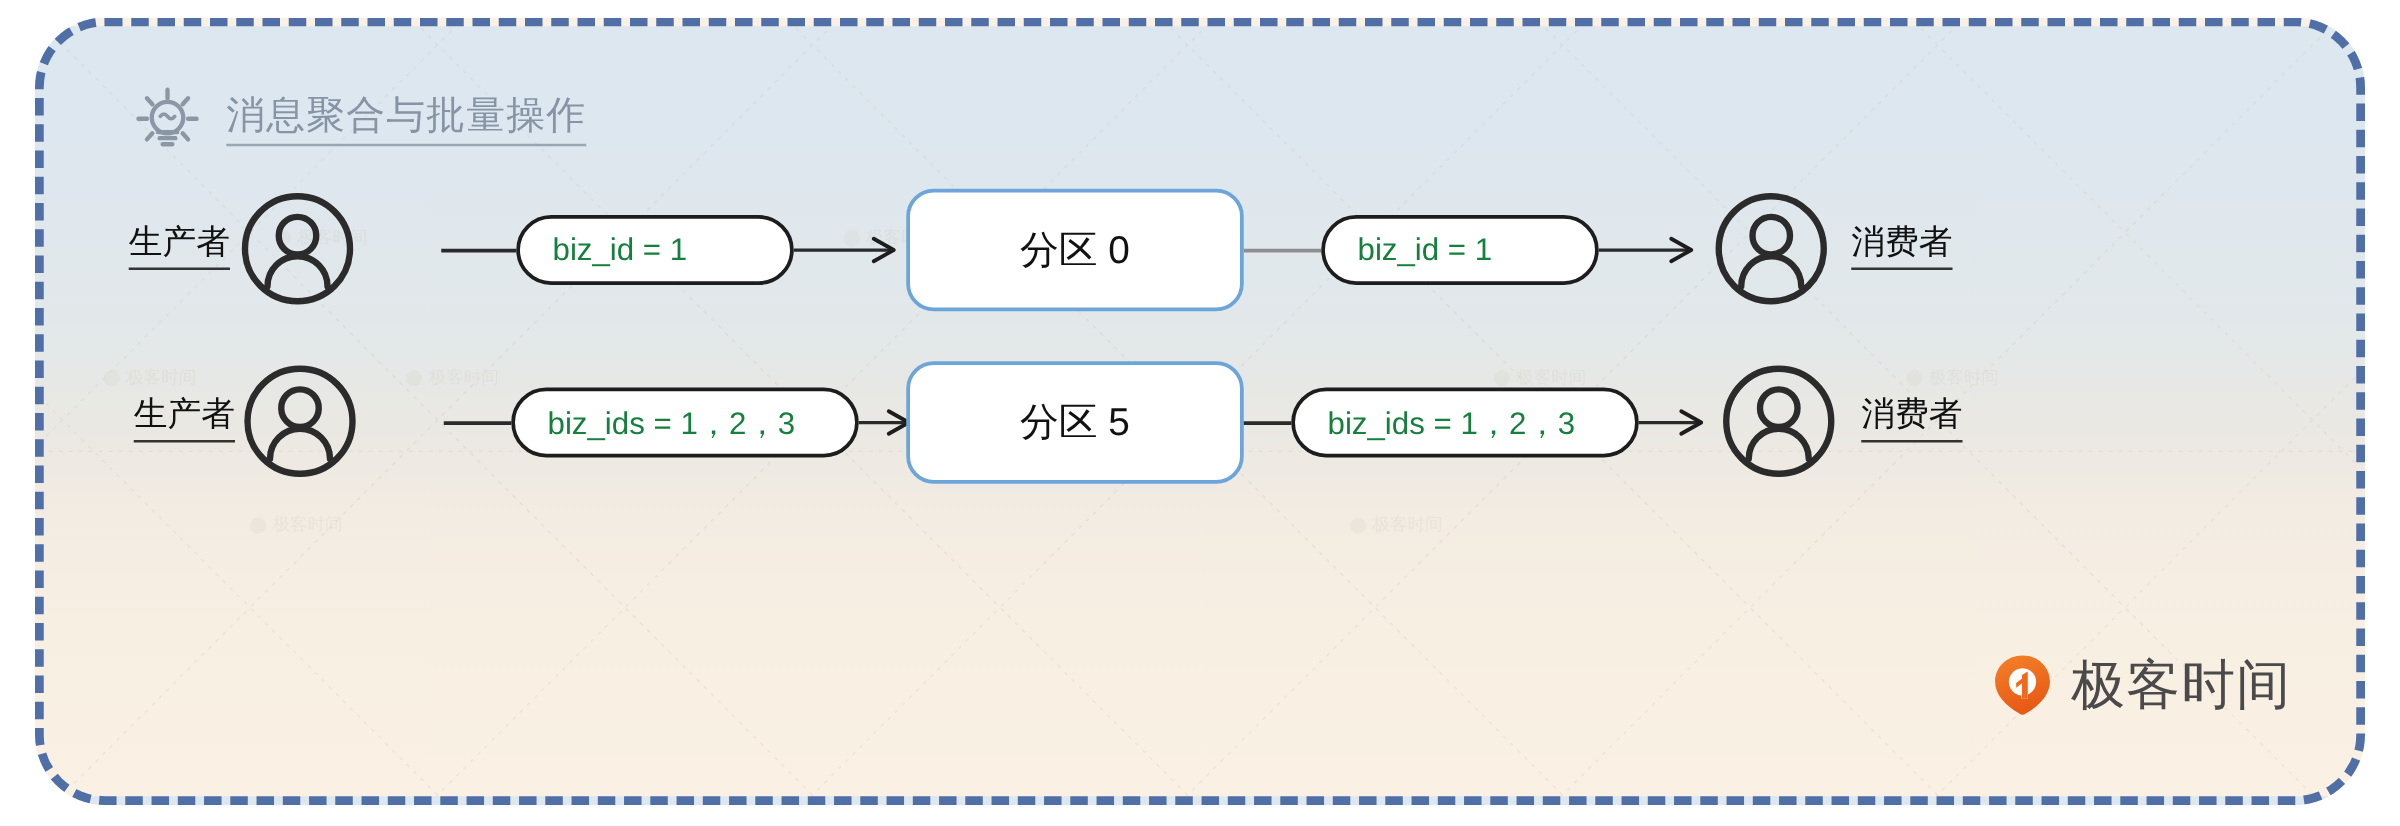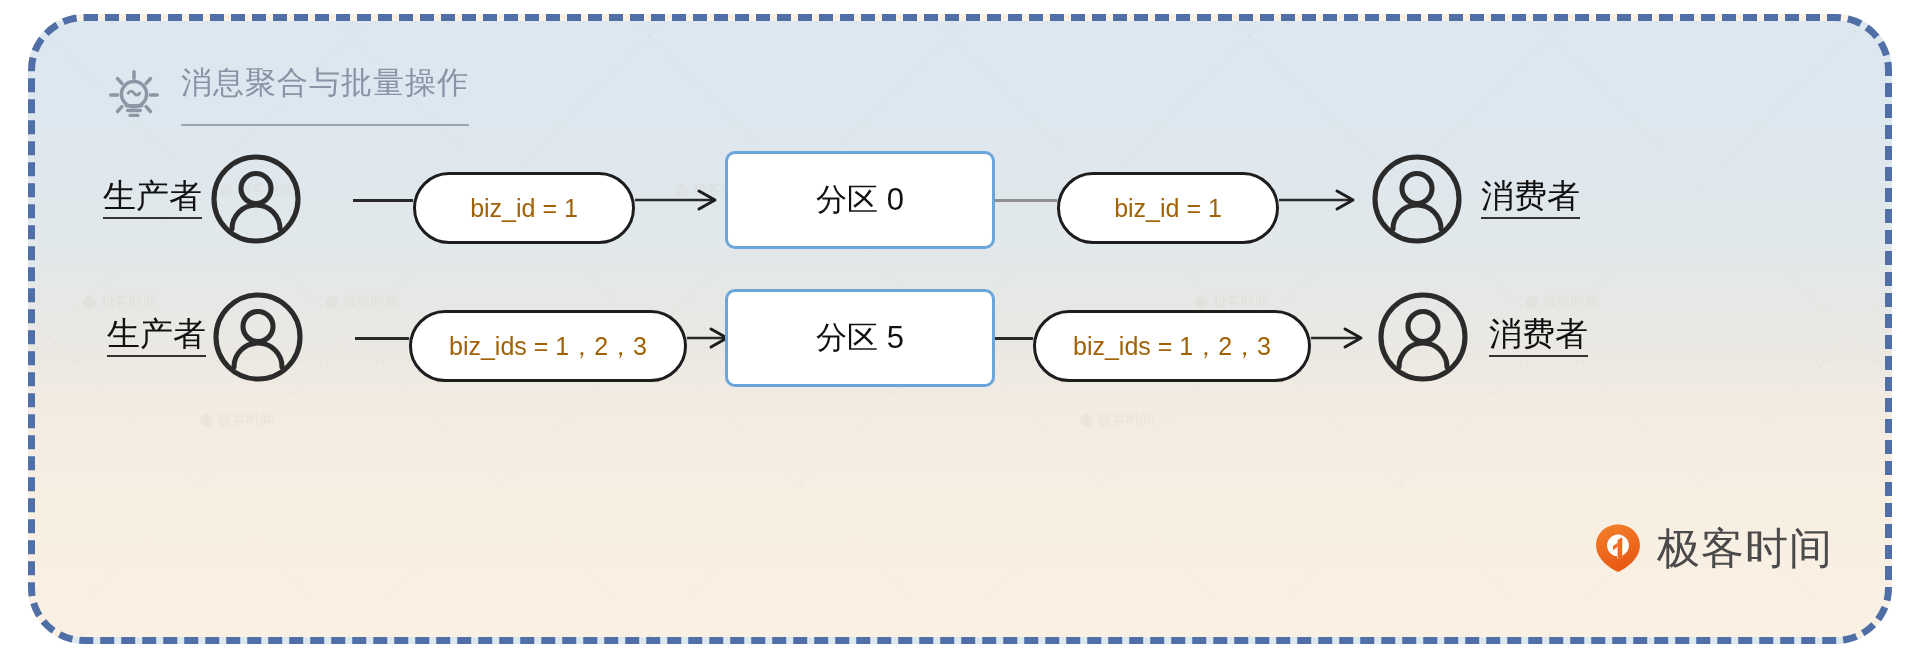--- a/index.html
+++ b/index.html
@@ -77,21 +77,21 @@
     display: flex;
     align-items: center;
     gap: 16px;
   }
   .bulb-icon { width: 62px; height: 62px; display: block; }
   .title-text {
     font-size: 31px;
     color: #8794a6;
     letter-spacing: 1px;
     border-bottom: 2px solid #9aa6b5;
-    padding-bottom: 23px;
+    padding-bottom: 5px;
     line-height: 1.1;
   }
 
   
   .row {
     position: absolute;
     left: 0;
     width: 100%;
     height: 120px;
     display: flex;
@@ -101,50 +101,50 @@
   .row-2 { top: 258px; }
 
   .node {
     position: absolute;
     display: flex;
     align-items: center;
   }
 
   
   .actor-label {
-    font-size: 33px;
+    font-size: 27px;
     color: #111111;
     border-bottom: 2.5px solid #333;
     padding-bottom: 4px;
     line-height: 1.05;
     white-space: nowrap;
+    font-family: Liberation Mono, monospace;
   }
   .avatar { width: 96px; height: 96px; display: block; }
 
   
   .pill {
     background: #ffffff;
     border: 3px solid #1d1d1d;
     border-radius: 999px;
-    height: 72px;
-    display: flex;
-    align-items: center;
-    justify-content: center;
+    height: 56px;
+    display: flex;
+    align-items: center;
     padding: 0 26px;
     font-size: 25px;
-    color: #a16207;
+    color: #15803d;
     white-space: nowrap;
     box-sizing: border-box;
   }
 
   
   .partition {
     background: #ffffff;
     border: 3px solid #6ca5da;
-    border-radius: 10px;
+    border-radius: 22px;
     width: 270px;
     height: 98px;
     display: flex;
     align-items: center;
     justify-content: center;
     font-size: 31px;
     color: #111;
     white-space: nowrap;
     box-sizing: border-box;
   }

